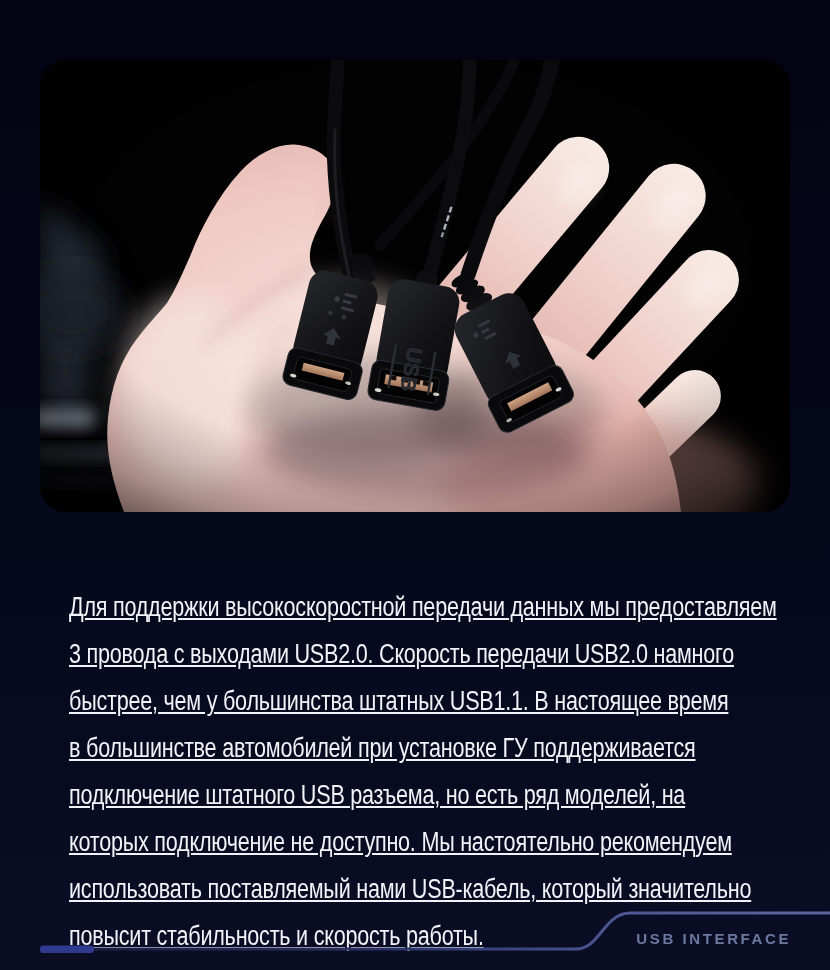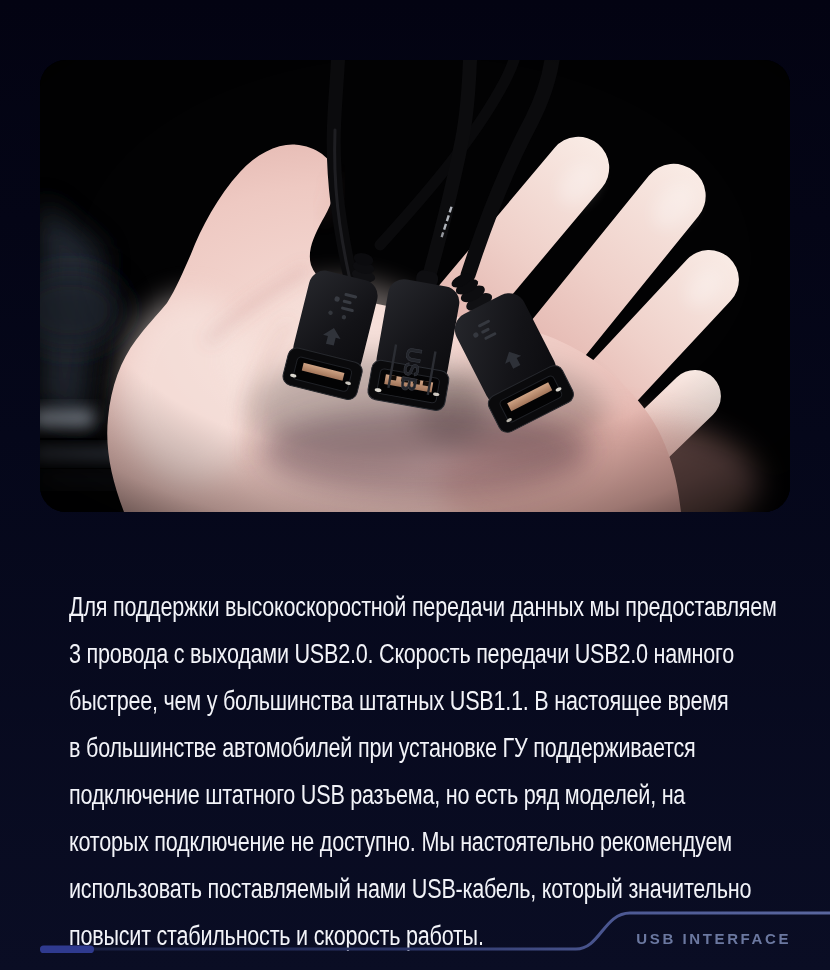--- a/index.html
+++ b/index.html
@@ -7,21 +7,21 @@
     width:830px;height:970px;position:relative;overflow:hidden;
     background:linear-gradient(180deg,#030312 0%,#05071a 45%,#0a0d24 100%);
     font-family:"Liberation Sans",sans-serif;
   }
   .photo-panel{
     position:absolute;left:40px;top:60px;width:750px;height:452px;
     border-radius:26px;overflow:hidden;background:#000;
   }
   .photo-panel svg{display:block;width:750px;height:452px;}
   .paragraph{
-    position:absolute;left:69px;top:584px;width:740px;color:#f2f3f8;
+    position:absolute;left:69px;top:584px;width:740px;color:#f2f3f8;text-decoration:underline;
   }
   .para-line{
     white-space:nowrap;height:47px;line-height:47px;font-size:27px;
     letter-spacing:-0.3px;transform:scaleX(0.80);transform-origin:0 50%;
   }
   .footer-deco{position:absolute;left:0;top:900px;width:830px;height:70px;}
   .footer-deco svg{display:block;width:830px;height:70px;}
   .footer-label{
     font-family:"Liberation Sans",sans-serif;
     font-size:15px;font-weight:bold;letter-spacing:2.6px;

